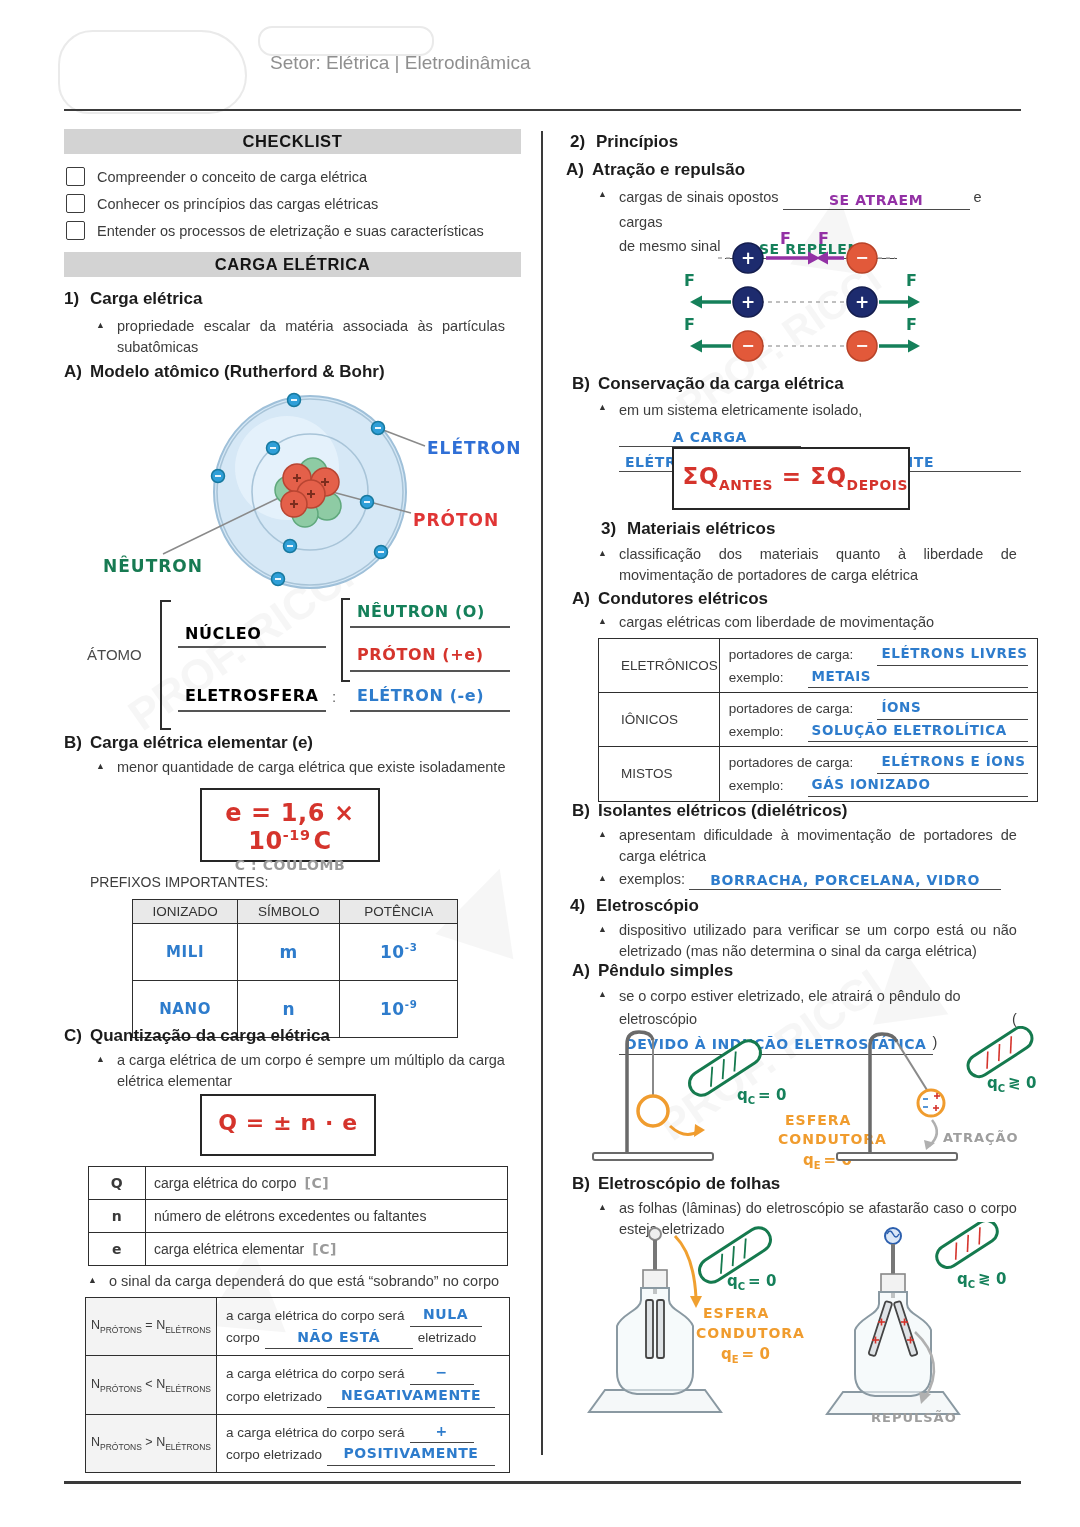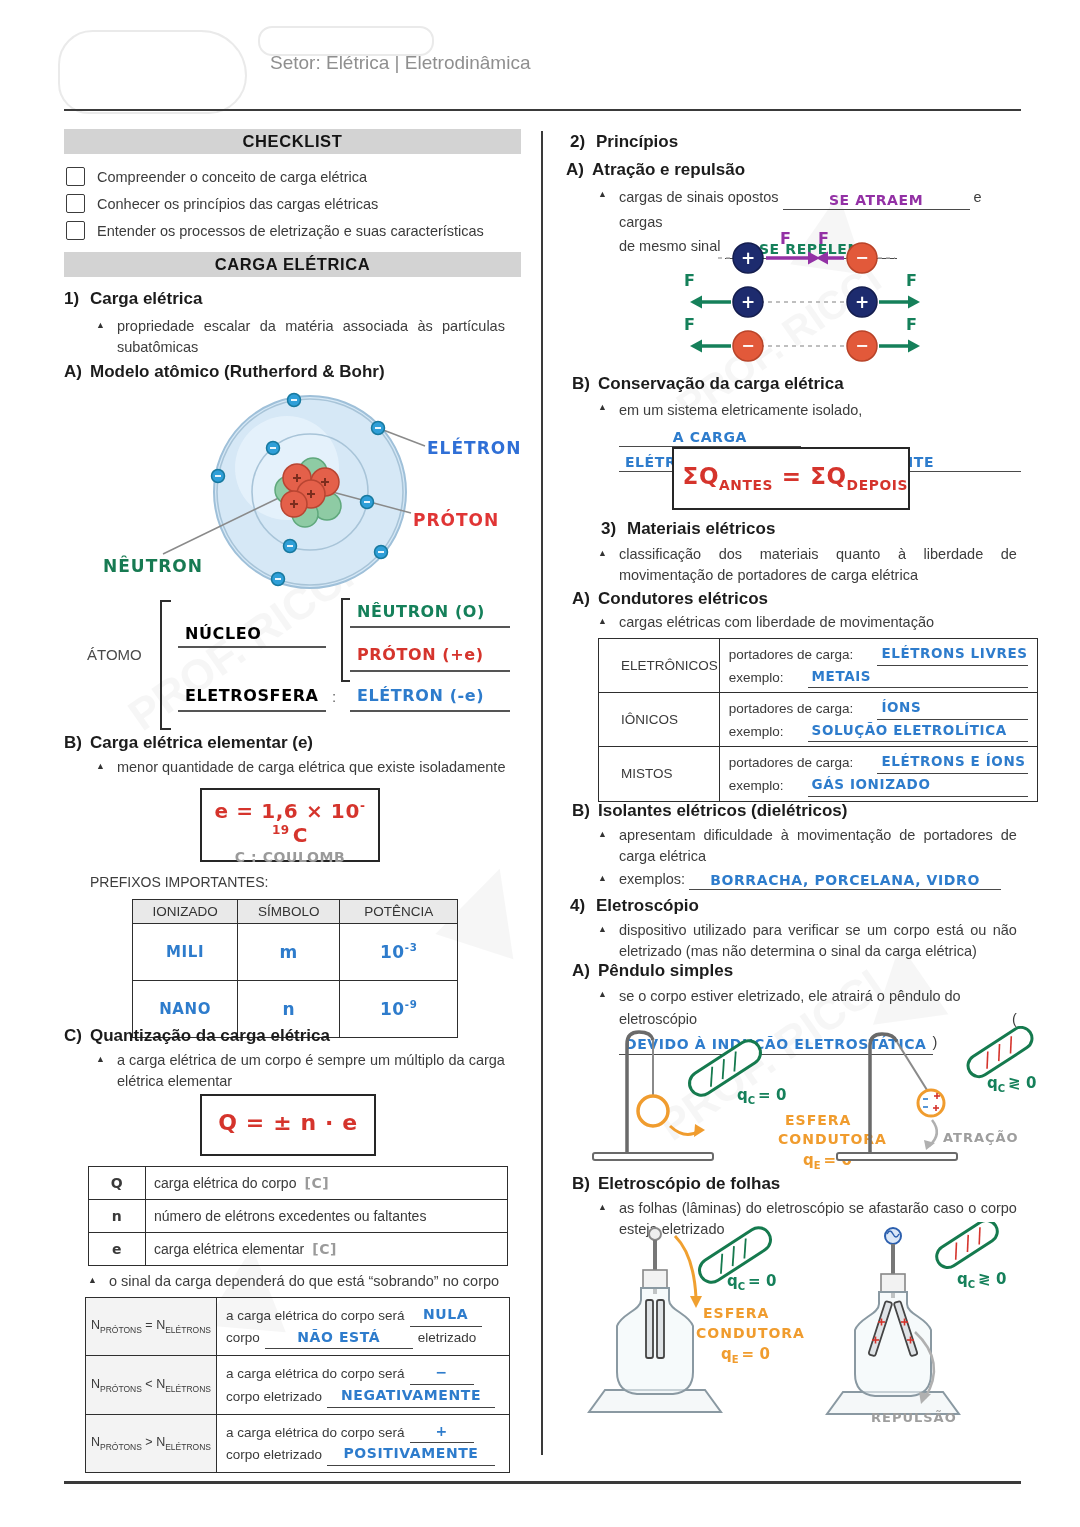--- a/index.html
+++ b/index.html
@@ -190,21 +190,21 @@
 
   <div class="abs" style="left:64px;top:733px;">
     <span class="hnum">B)</span><span class="htitle">Carga elétrica elementar (e)</span>
   </div>
   <div class="abs brow" style="left:96px;top:757px;width:420px;">
     <span class="tri">▲</span>
     <div class="btext">menor quantidade de carga elétrica que existe isoladamente</div>
   </div>
 
   <div class="fbox" style="left:200px;top:788px;width:176px;height:70px;">
-    <div class="hw hw-red" style="font-size:20px;margin-top:9px;">
+    <div class="hw hw-red" style="font-size:24px;margin-top:9px;">
       <span>e = 1,6 × 10</span><sup>-19</sup><span style="margin-left:3px;">C</span>
     </div>
     <div class="hw hw-gray" style="font-size:14px;margin-top:2px;">C : COULOMB</div>
   </div>
 
   <div class="abs" style="left:90px;top:874px;font-size:14px;">PREFIXOS IMPORTANTES:</div>
 
   <table class="ptable abs" style="left:132px;top:899px;width:326px;">
     <tbody>
         <tr>

